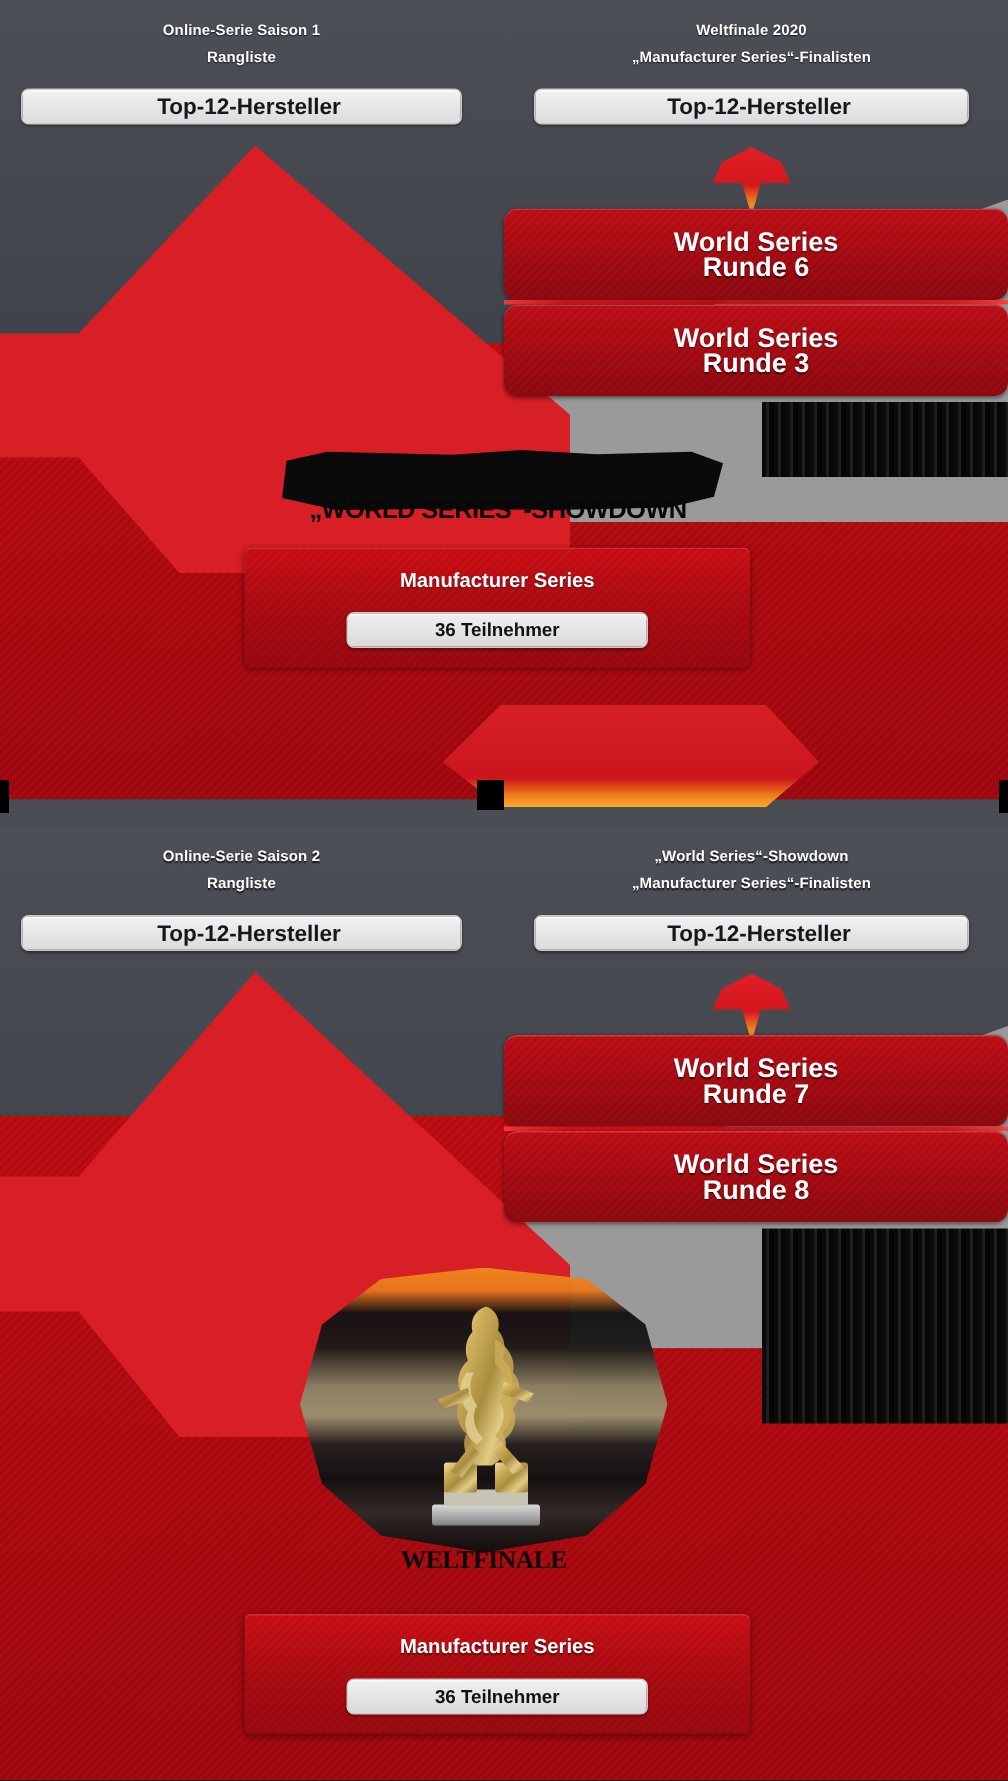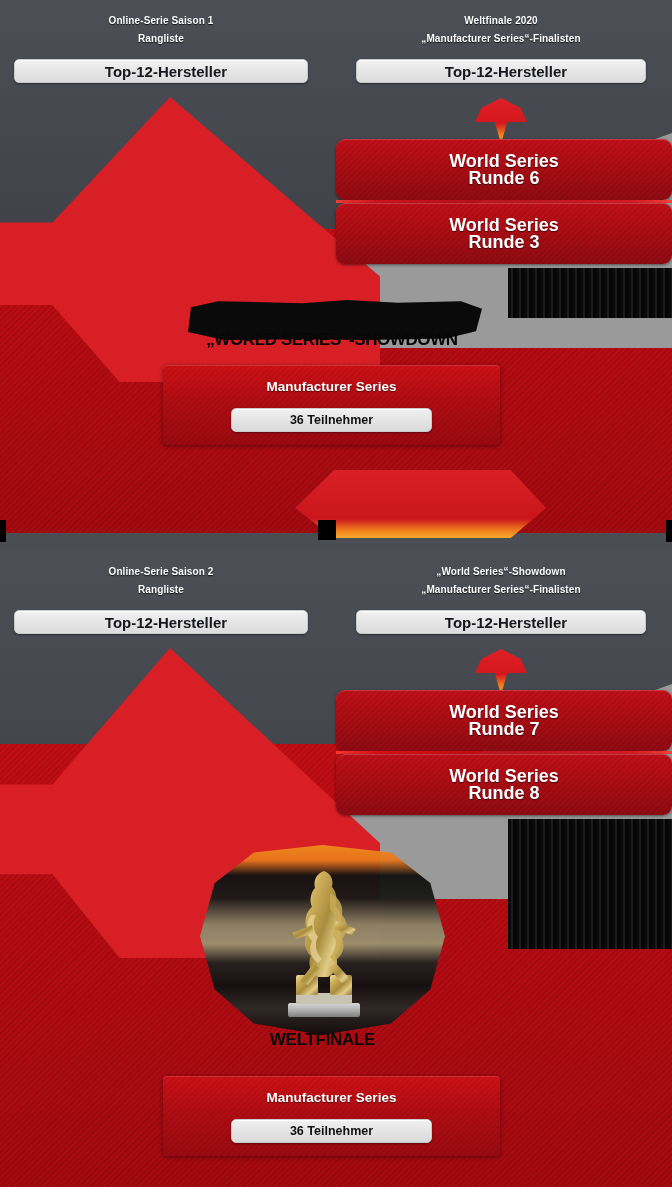--- a/index.html
+++ b/index.html
@@ -248,20 +248,21 @@
     height: 160px;
   }
   .wf-label {
     position: absolute;
     left: 0; top: 185px; width: 245px;
     text-align: center;
     color: #0a0a0a;
     font-size: 17px;
     font-weight: bold;
     letter-spacing: -0.3px;
+    font-family: Liberation Serif, serif;
   }
 
   
   .stripe-art {
     position: absolute;
     background: repeating-linear-gradient(90deg,
       #0a0a0a 0 3px, #1d1d1d 3px 5px, #060606 5px 8px);
   }
 </style>
 </head>

